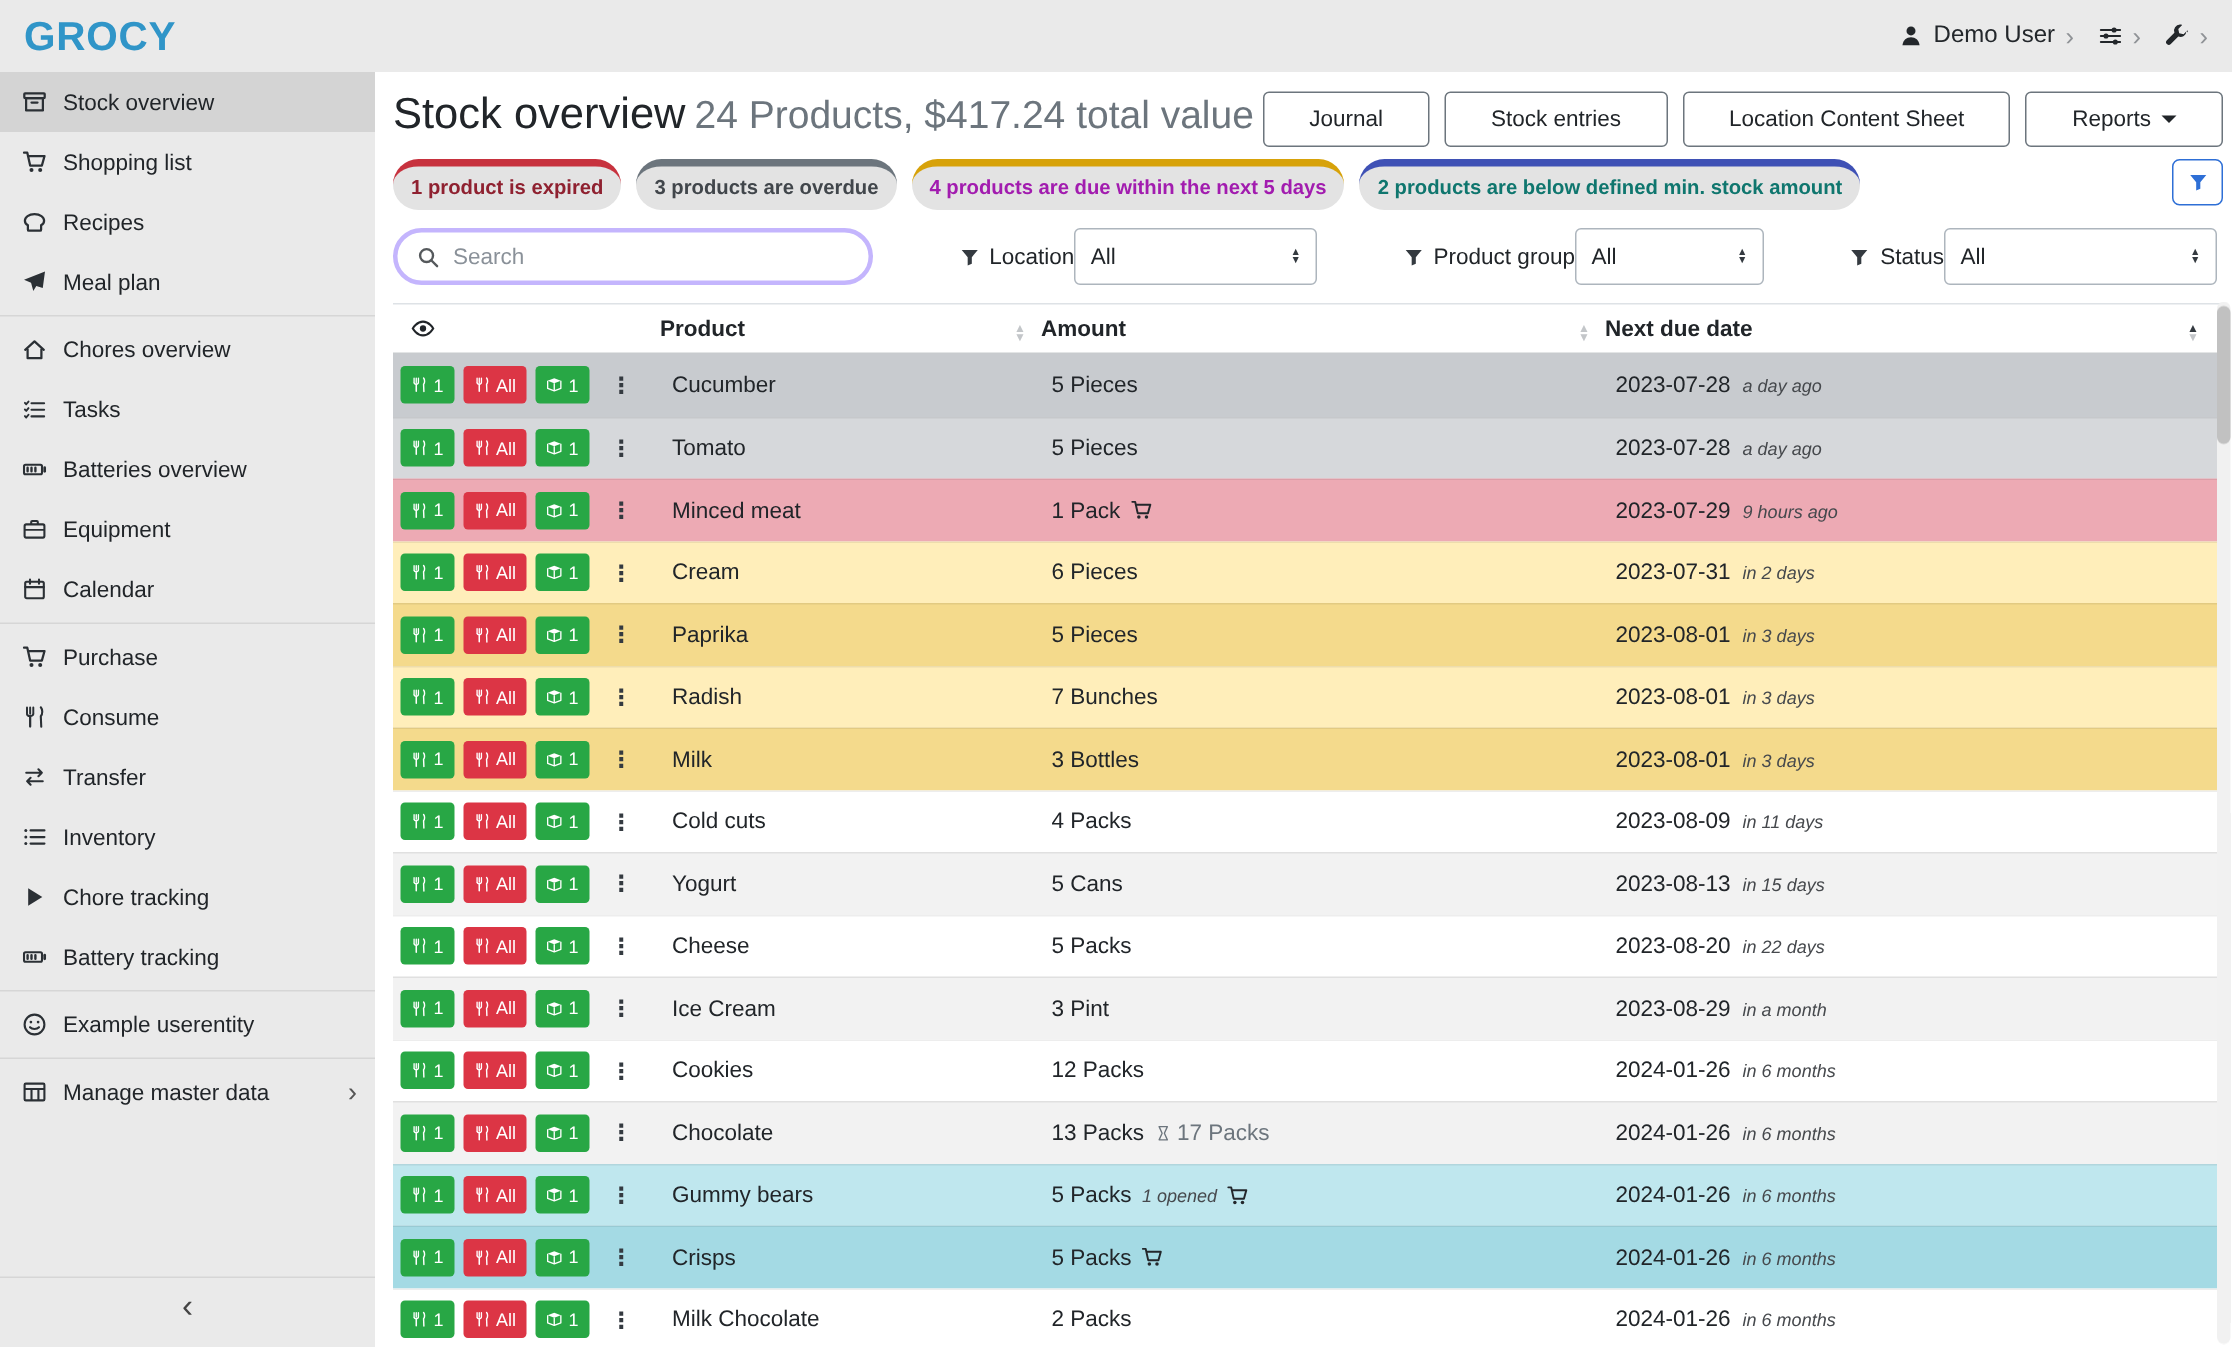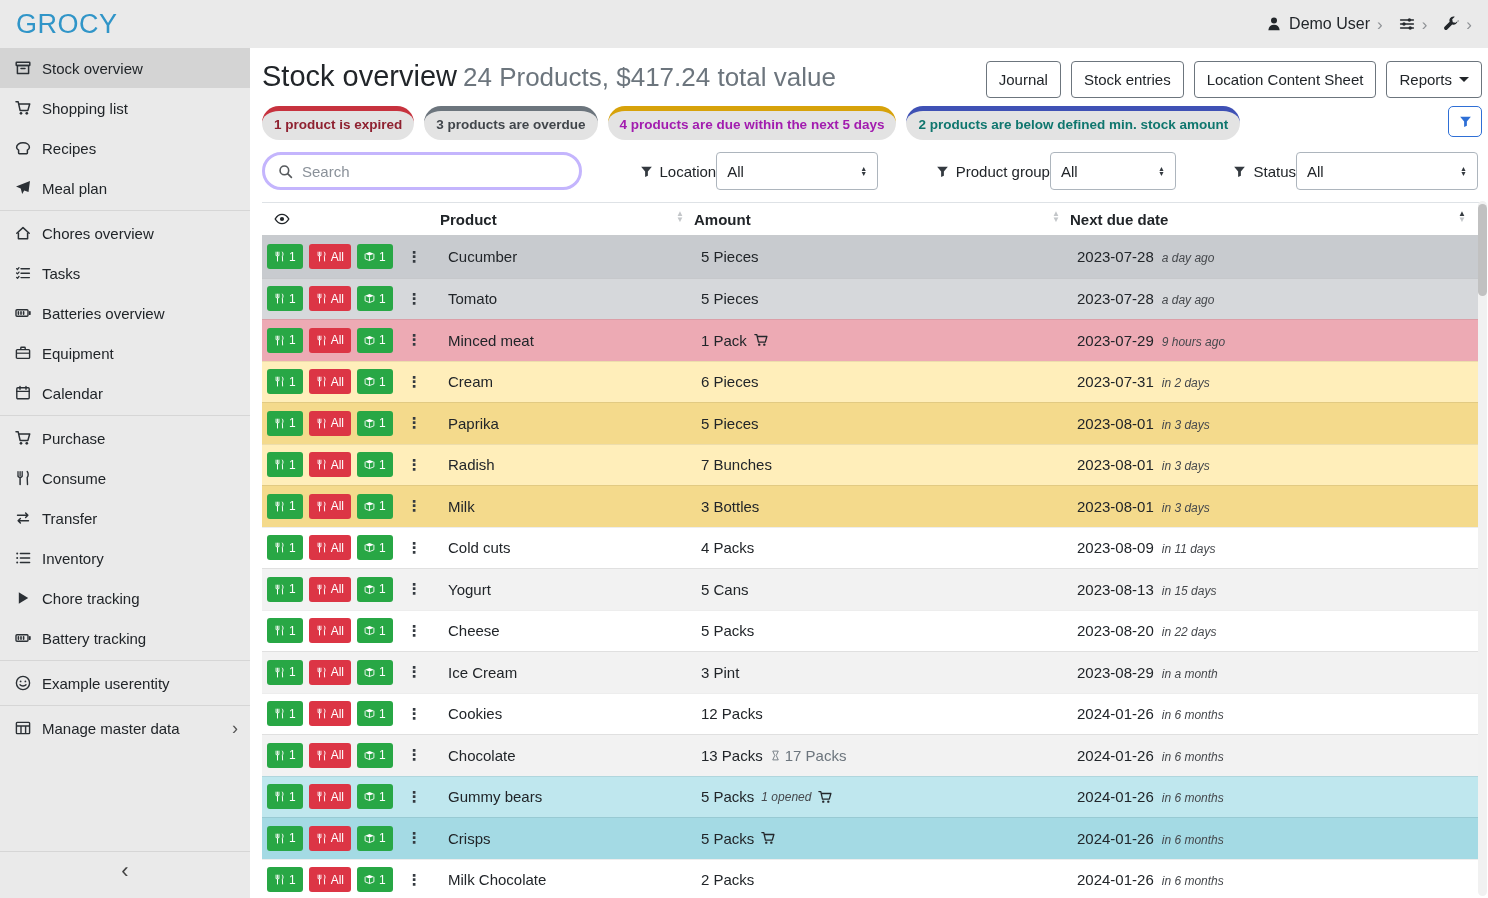--- a/index.html
+++ b/index.html
@@ -6,21 +6,21 @@
   html,body{width:1488px;height:898px;overflow:hidden}
   body{font-family:"Liberation Sans","DejaVu Sans",sans-serif;font-size:15px;color:#212529;background:#fff}
   svg.ic{width:16px;height:16px;display:block}
   svg.ic-s{width:11px;height:11px}
   svg.ic-c{width:14px;height:14px}
   svg.ic-f{width:13px;height:13px}
   svg.ic-srch{width:15px;height:15px}
 
   
   .topbar{position:fixed;top:0;left:0;width:100%;height:48px;background:#eaeaea;display:flex;align-items:center;justify-content:space-between;padding:0 16px;z-index:20}
-  .logo{font-size:27px;font-weight:normal;color:#3095c8;letter-spacing:.5px;cursor:pointer}
+  .logo{font-size:27px;font-weight:bold;color:#3095c8;letter-spacing:.5px;cursor:pointer}
   .topbar-right{display:flex;align-items:center;gap:16px}
   .top-item{display:flex;align-items:center;gap:7px;cursor:pointer;color:#23272b}
   .top-item .chev{color:#8f9296;font-size:17px;line-height:1}
   .top-user-label{font-size:16px}
 
   
   .sidebar{position:fixed;top:48px;left:0;width:250px;bottom:0;background:#eaeaea;display:flex;flex-direction:column;z-index:10}
   .side-menu{display:flex;flex-direction:column}
   .side-item{display:flex;align-items:center;gap:8px;height:40px;padding:0 12px;cursor:pointer;color:#212529}
   .side-item.active{background:#d4d4d4}
@@ -30,21 +30,21 @@
   .side-divider{border-top:1px solid #d6d6d6;margin:2px 0}
   .side-bottom{margin-top:auto;border-top:1px solid #d6d6d6;padding:8px 0 16px;text-align:center}
   .collapse-btn{font-size:22px;color:#444;cursor:pointer;line-height:1}
 
   
   .main{position:absolute;left:250px;top:48px;right:0;bottom:0;background:#fff;padding:0 6px 0 12px;overflow:hidden}
   .page-head{display:flex;justify-content:space-between;align-items:flex-start;margin:10px 0 8px}
   .page-title{font-size:29px;font-weight:500;line-height:1.3}
   .page-subtitle{font-size:26px;font-weight:400;color:#6c757d;margin-left:6px}
   .head-buttons{display:flex;gap:10px;margin-top:3px}
-  .btn-outline{display:inline-flex;align-items:center;border:1px solid #6c757d;background:#fff;color:#212529;border-radius:4px;padding:0 12px;height:37px;font-size:15px;font-family:inherit;cursor:pointer}
+  .btn-outline{display:inline-flex;align-items:center;border:1px solid #6c757d;background:#fff;color:#212529;border-radius:4px;padding:0 30px;height:37px;font-size:15px;font-family:inherit;cursor:pointer}
   .caret{display:inline-block;margin-left:7px;width:0;height:0;border-left:5px solid transparent;border-right:5px solid transparent;border-top:5px solid #212529}
 
   
   .pills-row{display:flex;align-items:flex-start;gap:10px;margin:4px 0 12px}
   .pill{background:#e3e3e3;border-top:5px solid #999;border-radius:17px;padding:6px 12px 8px;font-size:13.5px;font-weight:bold;cursor:pointer;white-space:nowrap}
   .pill.expired{color:#8f2130}
   .pill.overdue{color:#41464b}
   .pill.due-soon{color:#a21caf}
   .pill.below-min{color:#0f766e}
   .filter-toggle{margin-left:auto;width:34px;height:31px;border:1px solid #2e6fd6;border-radius:5px;background:#fff;color:#2e6fd6;display:flex;align-items:center;justify-content:center;cursor:pointer}
@@ -62,21 +62,21 @@
   .sel-location{width:162px}
   .sel-group{width:126px}
   .sel-status{width:182px}
   .sel-arrows{display:flex;flex-direction:column;align-items:center;font-size:7px;line-height:5.5px;color:#343a40;margin-left:8px}
 
   
   .stock-table{border-top:1px solid #dee2e6}
   .thead,.trow{display:grid;grid-template-columns:178px 254px 376px 1fr;align-items:center}
   .thead{height:33px;font-weight:bold;border-bottom:1px solid #c8cbce}
   .h-act{padding-left:12px}
-  .h-col{display:flex;align-items:flex-start;justify-content:space-between;padding-right:10px;cursor:pointer}
+  .h-col{display:flex;align-items:flex-end;justify-content:space-between;padding-right:10px;cursor:pointer}
   .h-col.h-due{padding-right:16px}
   .h-col .lbl{padding-left:0}
   .sort{display:flex;flex-direction:column;align-items:center;font-size:8px;line-height:6px;color:#c3c6c9}
   .sort .on{color:#343a40}
   .h-eye{color:#212529;cursor:pointer}
 
   .trow{height:41.5px;border-top:1px solid rgba(0,0,0,.07)}
   .trow:first-child{border-top:none}
   .st-overdue.sd{background:#c8cbcf}.st-overdue.sl{background:#d6d8db}
   .st-expired.sd{background:#edaab4}

